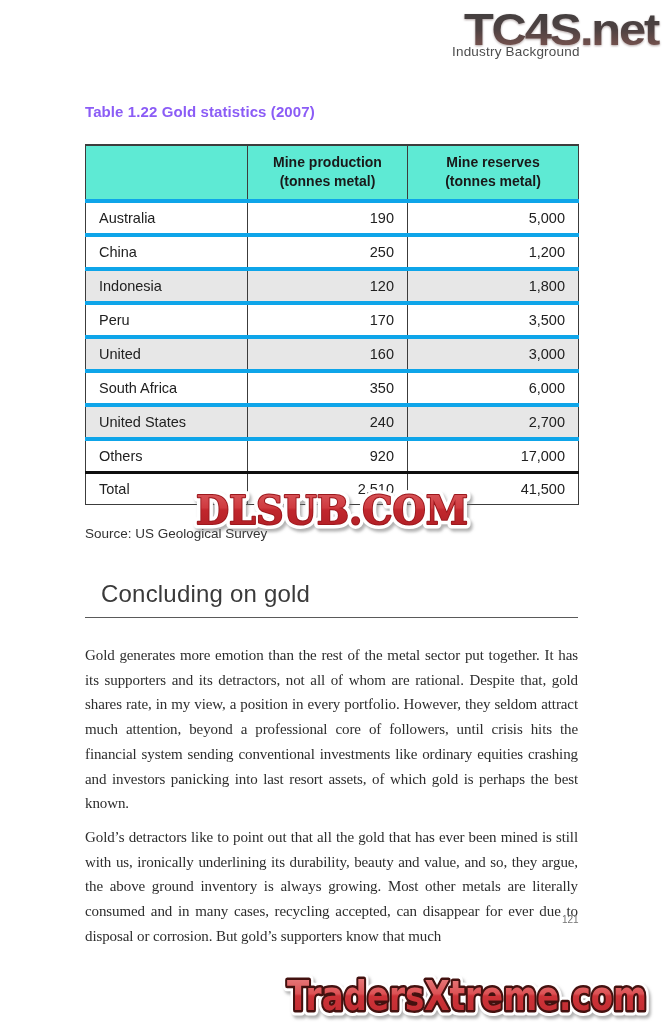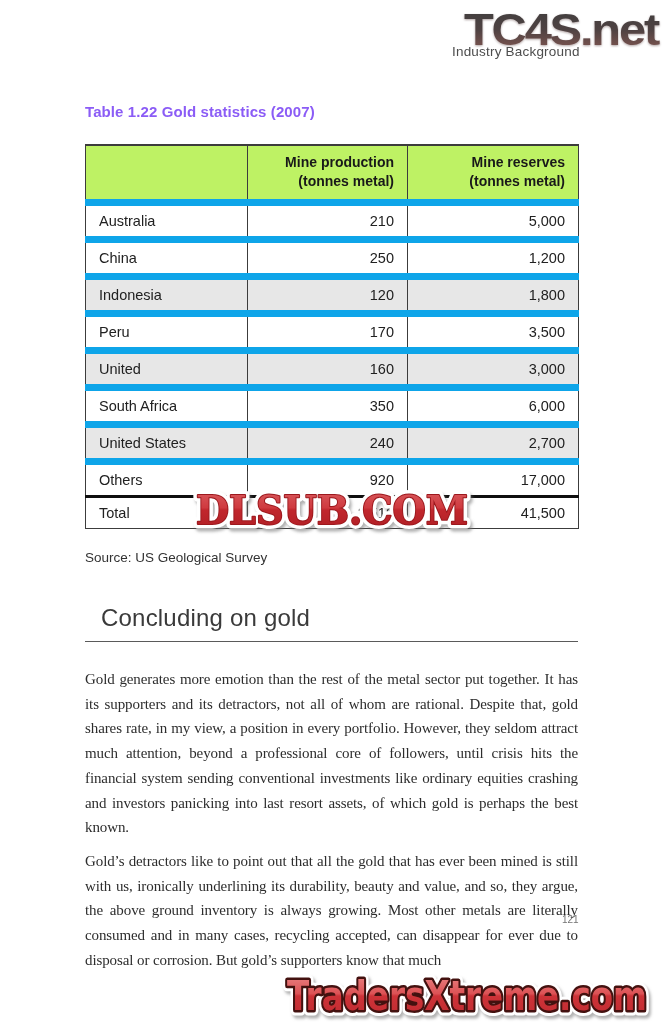--- a/index.html
+++ b/index.html
@@ -29,29 +29,29 @@
 
   table.gold {
     margin-top:24px;
     border-collapse:collapse; table-layout:fixed;
     width:493px;
     border:1px solid #3c3c3c; border-top:2px solid #3c3c3c;
   }
   col.c1 { width:162px; } col.c2 { width:160px; } col.c3 { width:171px; }
   table.gold th, table.gold td { font-family:"Liberation Sans", sans-serif; }
   thead th {
-    background:#bef264;
+    background:#5eead4;
     padding:7px 13px 8px;
-    text-align:right; vertical-align:top;
+    text-align:center; vertical-align:top;
     font-size:14px; font-weight:bold; color:#191919;
   }
   thead th span { display:block; line-height:19px; }
   tbody td {
     height:30px; padding:0 13px;
-    border-top:7px solid #0ea5e9;
+    border-top:4px solid #0ea5e9;
     font-size:14.5px; color:#212121;
   }
   td.country { text-align:left; }
   td.num { text-align:right; }
   th + th, td + td { border-left:1px solid #3c3c3c; }
   tr.alt td { background:#e7e7e7; }
   tr.total-row td { border-top:3px solid #0f0f0f; }
 
   .source { margin:21px 0 0 0; font-size:13.5px; color:#333; }
 
@@ -116,21 +116,21 @@
           </th>
           <th>
             <span>Mine reserves</span>
             <span>(tonnes metal)</span>
           </th>
         </tr>
       </thead>
       <tbody>
         <tr>
           <td class="country">Australia</td>
-          <td class="num">210</td>
+          <td class="num">190</td>
           <td class="num">5,000</td>
         </tr>
         <tr>
           <td class="country">China</td>
           <td class="num">250</td>
           <td class="num">1,200</td>
         </tr>
         <tr class="alt">
           <td class="country">Indonesia</td>
           <td class="num">120</td>

